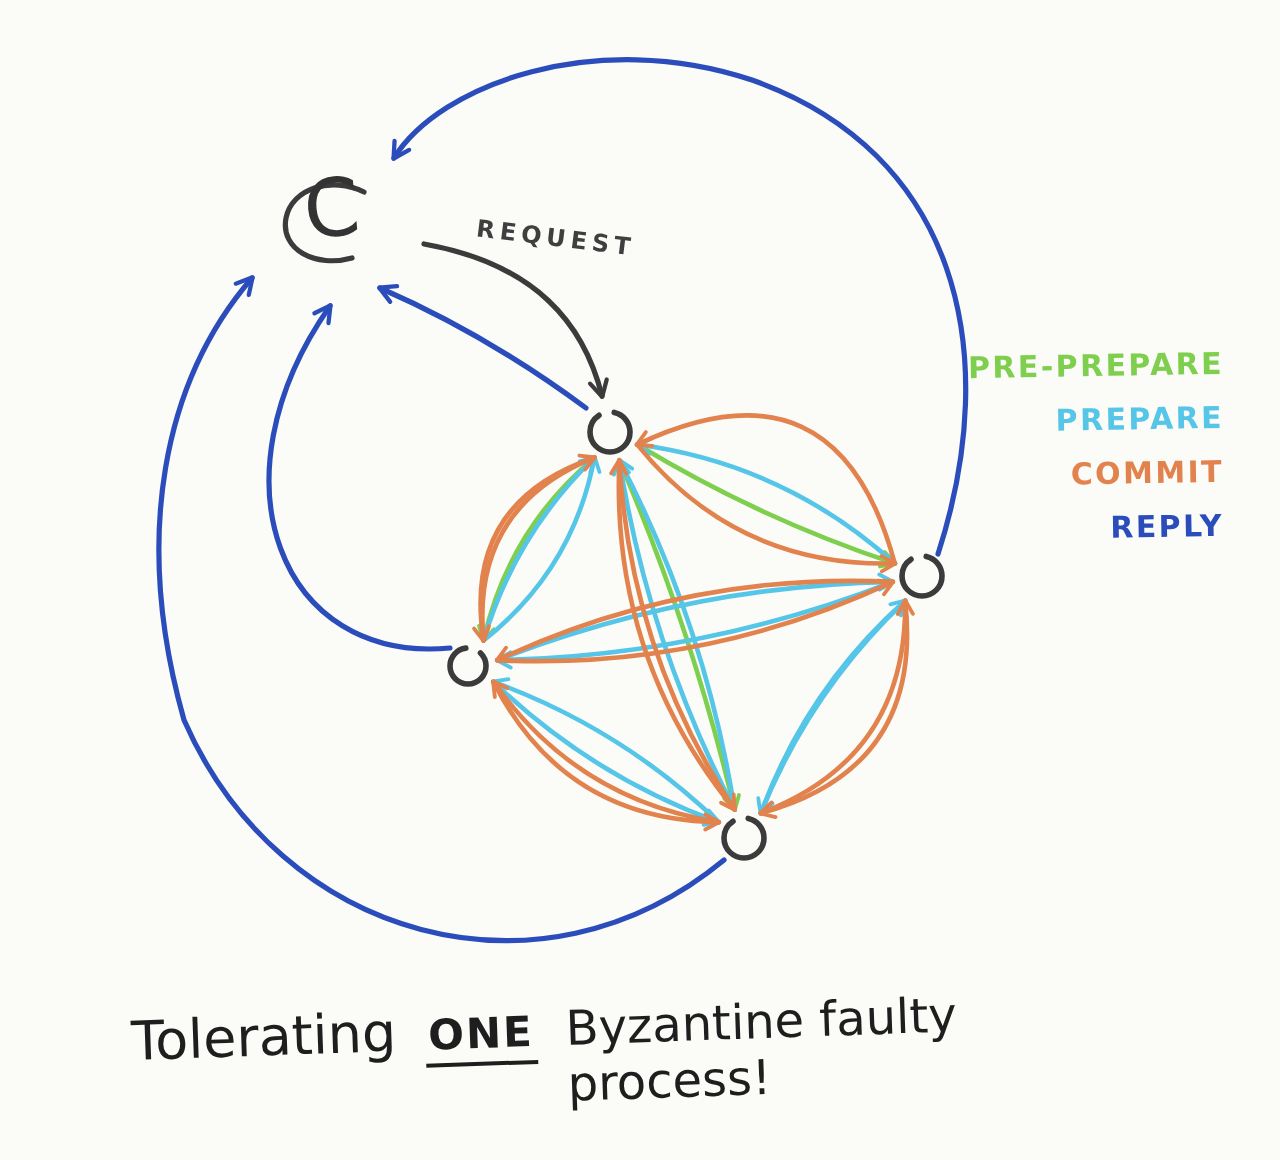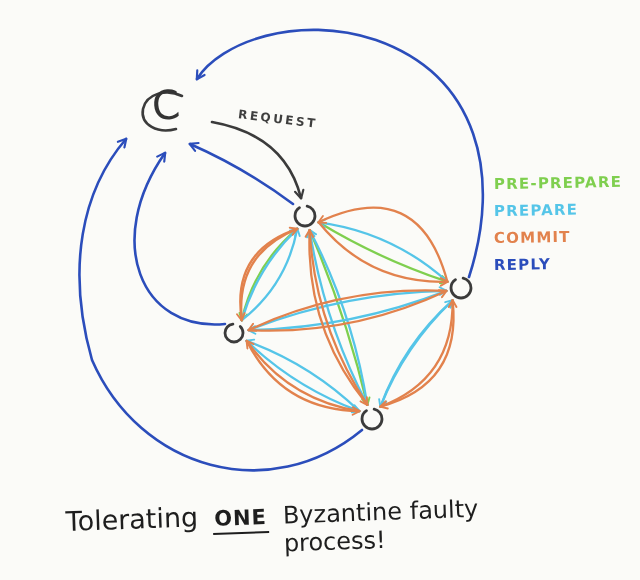--- a/index.html
+++ b/index.html
@@ -17,22 +17,22 @@
     font-size:40px; font-weight:400; color:#333;
     transform:rotate(-5deg);
     font-family:"DejaVu Sans", sans-serif;
   }
   .request-label {
     position:absolute; left:238px; top:112px;
     font-size:12px; font-weight:bold; letter-spacing:2.5px;
     color:#3f3f3f; transform:rotate(7deg);
   }
   .legend {
-    position:absolute; left:494px; top:174px;
-    display:flex; flex-direction:column; gap:9px;
+    position:absolute; left:484px; top:174px;
+    display:flex; flex-direction:column; gap:9px;text-align:right;
   }
   .legend-item {
     font-size:15px; font-weight:bold; letter-spacing:1.2px;
     white-space:nowrap; transform:rotate(-1deg);
   }
   .caption {
     position:absolute; left:66px; top:498px; width:460px;
     color:#1e1e1e; transform:rotate(-2deg);
     display:flex; align-items:baseline; gap:14px;
   }

